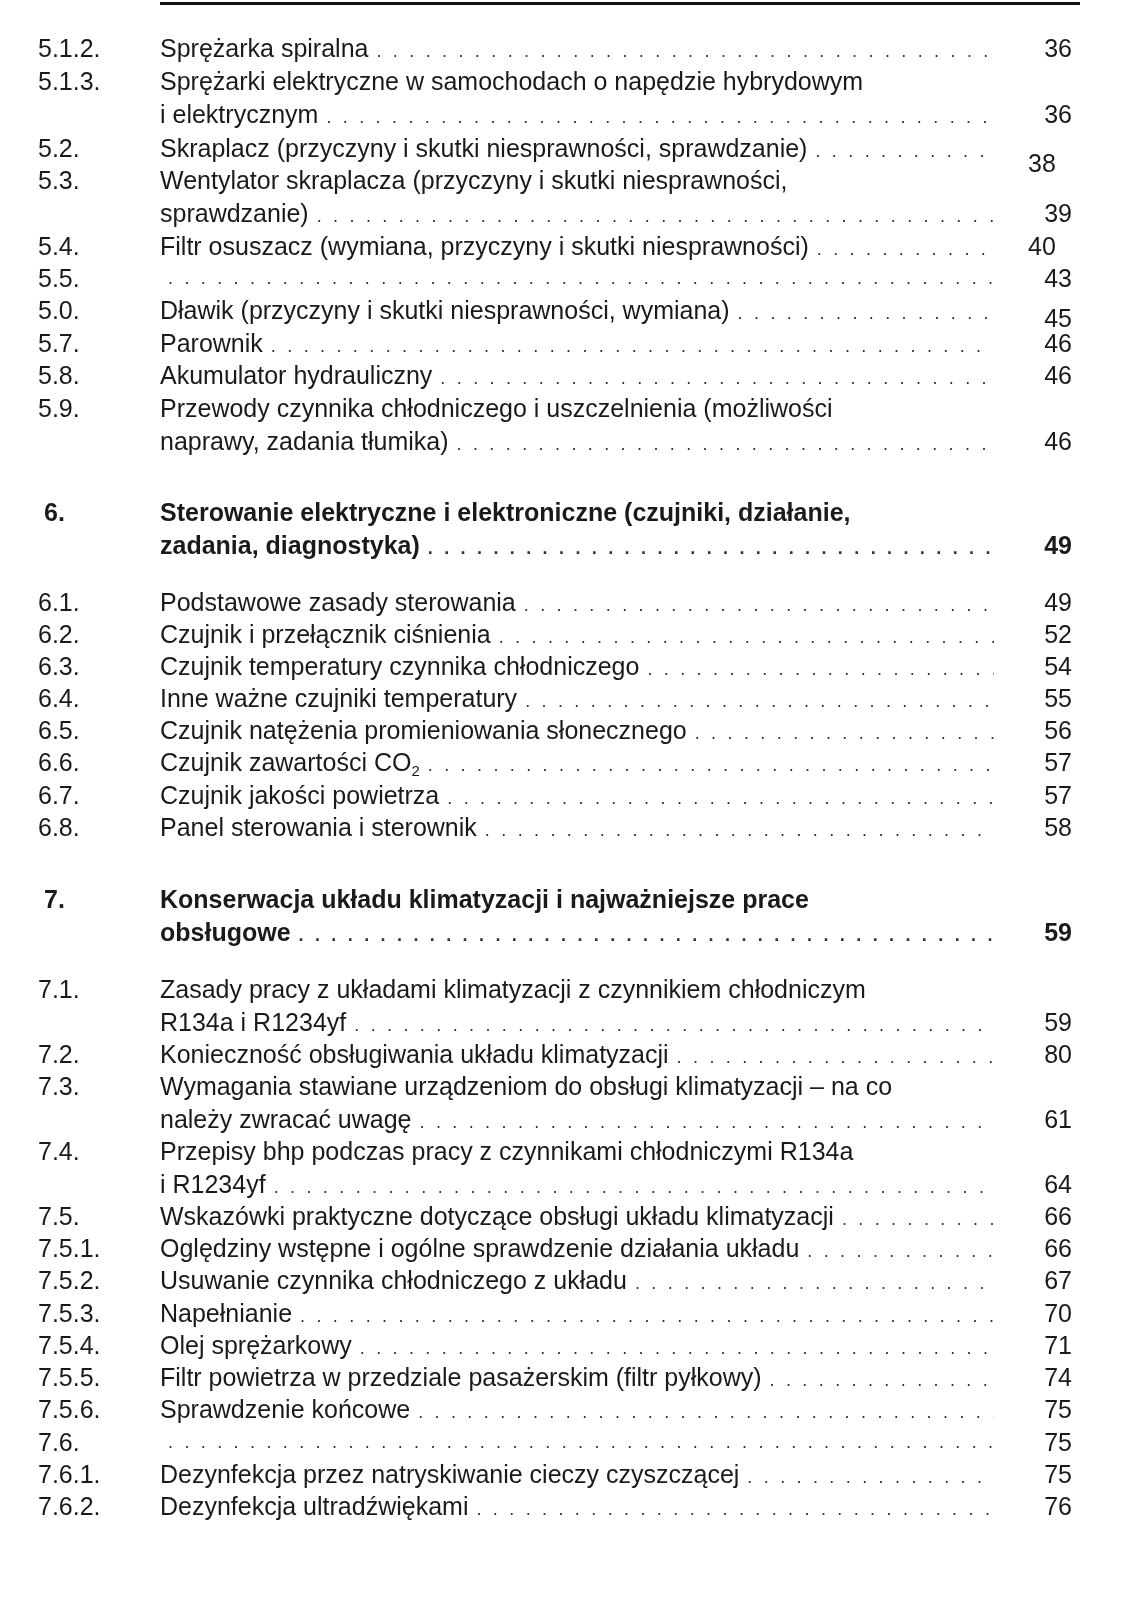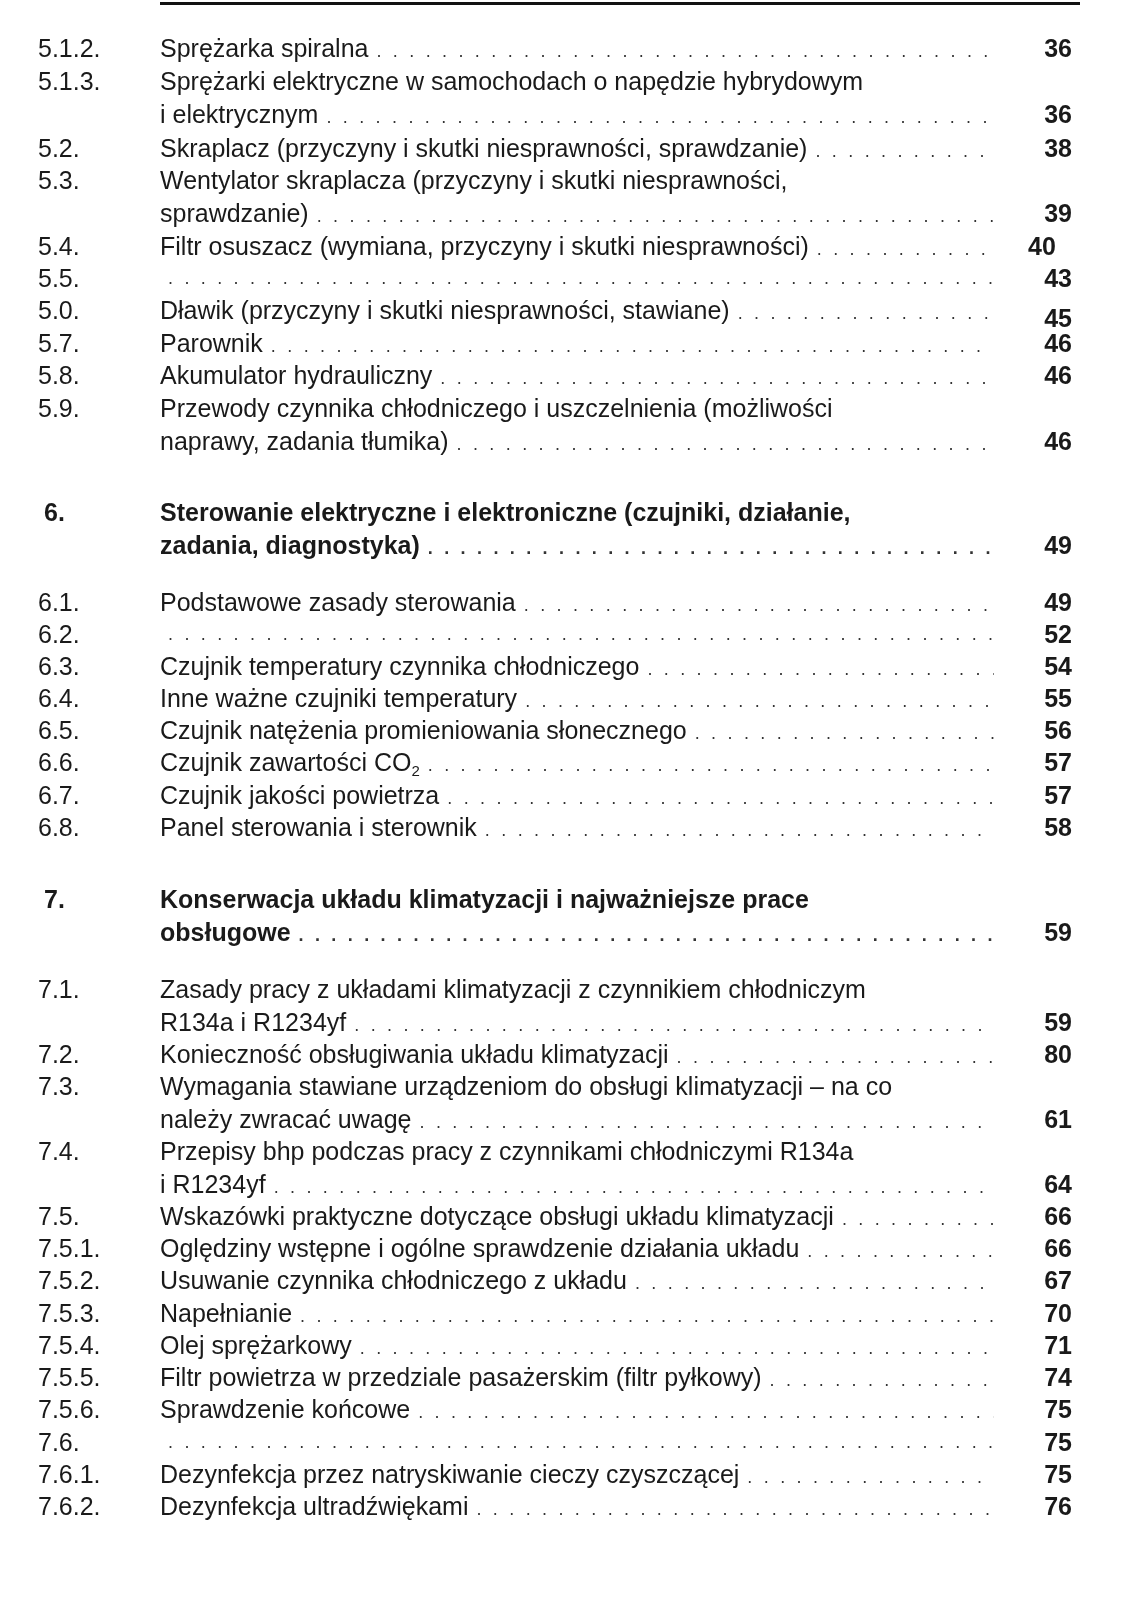--- a/index.html
+++ b/index.html
@@ -23,21 +23,21 @@
   }
   .entry .line {
     display: flex; align-items: baseline; height: 32.6px; white-space: nowrap;
   }
   .entry .line .txt { flex: 0 0 auto; }
   .entry .line .dots {
     flex: 1 1 auto; overflow: hidden; margin-left: 8px; margin-right: 6px;
     color: #333; letter-spacing: 3.2px; font-size: 18px;
   }
   .entry .page {
-    position: absolute; right: 58px; text-align: right; width: 60px; font-weight: bold;
+    position: absolute; right: 58px; text-align: right; width: 60px;
   }
   .entry.chapter { font-weight: bold; }
   .entry.chapter .num { left: 44px; }
   sub { font-size: 15px; vertical-align: -5px; line-height: 0; }
 </style>
 </head>
 <body>
 
 <div class="top-rule"></div>
 <div class="toc" id="toc">
@@ -65,21 +65,21 @@
       <span class="page" style="top: 32.6px;">36</span>
     </div>
     <div class="entry" style="top: 132px;">
       <span class="num">5.2.</span>
       <div class="title-wrap">
         <div class="line">
           <span class="txt">Skraplacz (przyczyny i skutki niesprawności, sprawdzanie)</span>
           <span class="dots"> . . . . . . . . . . . . . . . . . . . . . . . . . . . . . . . . . . . . . . . . . . . . . . . . . . . . . . . . . . . . . . . . . . . . . . . . . . . . . . . .</span>
         </div>
       </div>
-      <span class="page" style="top: 0px;">38</span>
+      <span class="page" style="top: 15px; text-align: center;">38</span>
     </div>
     <div class="entry" style="top: 164px;">
       <span class="num">5.3.</span>
       <div class="title-wrap">
         <div class="line">
           <span class="txt">Wentylator skraplacza (przyczyny i skutki niesprawności,</span>
         </div>
         <div class="line">
           <span class="txt">sprawdzanie)</span>
           <span class="dots"> . . . . . . . . . . . . . . . . . . . . . . . . . . . . . . . . . . . . . . . . . . . . . . . . . . . . . . . . . . . . . . . . . . . . . . . . . . . . . . . .</span>
@@ -103,21 +103,21 @@
         <div class="line">
           <span class="dots"> . . . . . . . . . . . . . . . . . . . . . . . . . . . . . . . . . . . . . . . . . . . . . . . . . . . . . . . . . . . . . . . . . . . . . . . . . . . . . . . .</span>
         </div>
       </div>
       <span class="page" style="top: 0px;">43</span>
     </div>
     <div class="entry" style="top: 294px;">
       <span class="num">5.0.</span>
       <div class="title-wrap">
         <div class="line">
-          <span class="txt">Dławik (przyczyny i skutki niesprawności, stawiane)</span>
+          <span class="txt">Dławik (przyczyny i skutki niesprawności, wymiana)</span>
           <span class="dots"> . . . . . . . . . . . . . . . . . . . . . . . . . . . . . . . . . . . . . . . . . . . . . . . . . . . . . . . . . . . . . . . . . . . . . . . . . . . . . . . .</span>
         </div>
       </div>
       <span class="page" style="top: 8px; text-align: right;">45</span>
     </div>
     <div class="entry" style="top: 327px;">
       <span class="num">5.7.</span>
       <div class="title-wrap">
         <div class="line">
           <span class="txt">Parownik</span>
@@ -169,20 +169,21 @@
           <span class="txt">Podstawowe zasady sterowania</span>
           <span class="dots"> . . . . . . . . . . . . . . . . . . . . . . . . . . . . . . . . . . . . . . . . . . . . . . . . . . . . . . . . . . . . . . . . . . . . . . . . . . . . . . . .</span>
         </div>
       </div>
       <span class="page" style="top: 0px;">49</span>
     </div>
     <div class="entry" style="top: 618px;">
       <span class="num">6.2.</span>
       <div class="title-wrap">
         <div class="line">
+          <span class="txt">Czujnik i przełącznik ciśnienia</span>
           <span class="dots"> . . . . . . . . . . . . . . . . . . . . . . . . . . . . . . . . . . . . . . . . . . . . . . . . . . . . . . . . . . . . . . . . . . . . . . . . . . . . . . . .</span>
         </div>
       </div>
       <span class="page" style="top: 0px;">52</span>
     </div>
     <div class="entry" style="top: 650px;">
       <span class="num">6.3.</span>
       <div class="title-wrap">
         <div class="line">
           <span class="txt">Czujnik temperatury czynnika chłodniczego</span>

